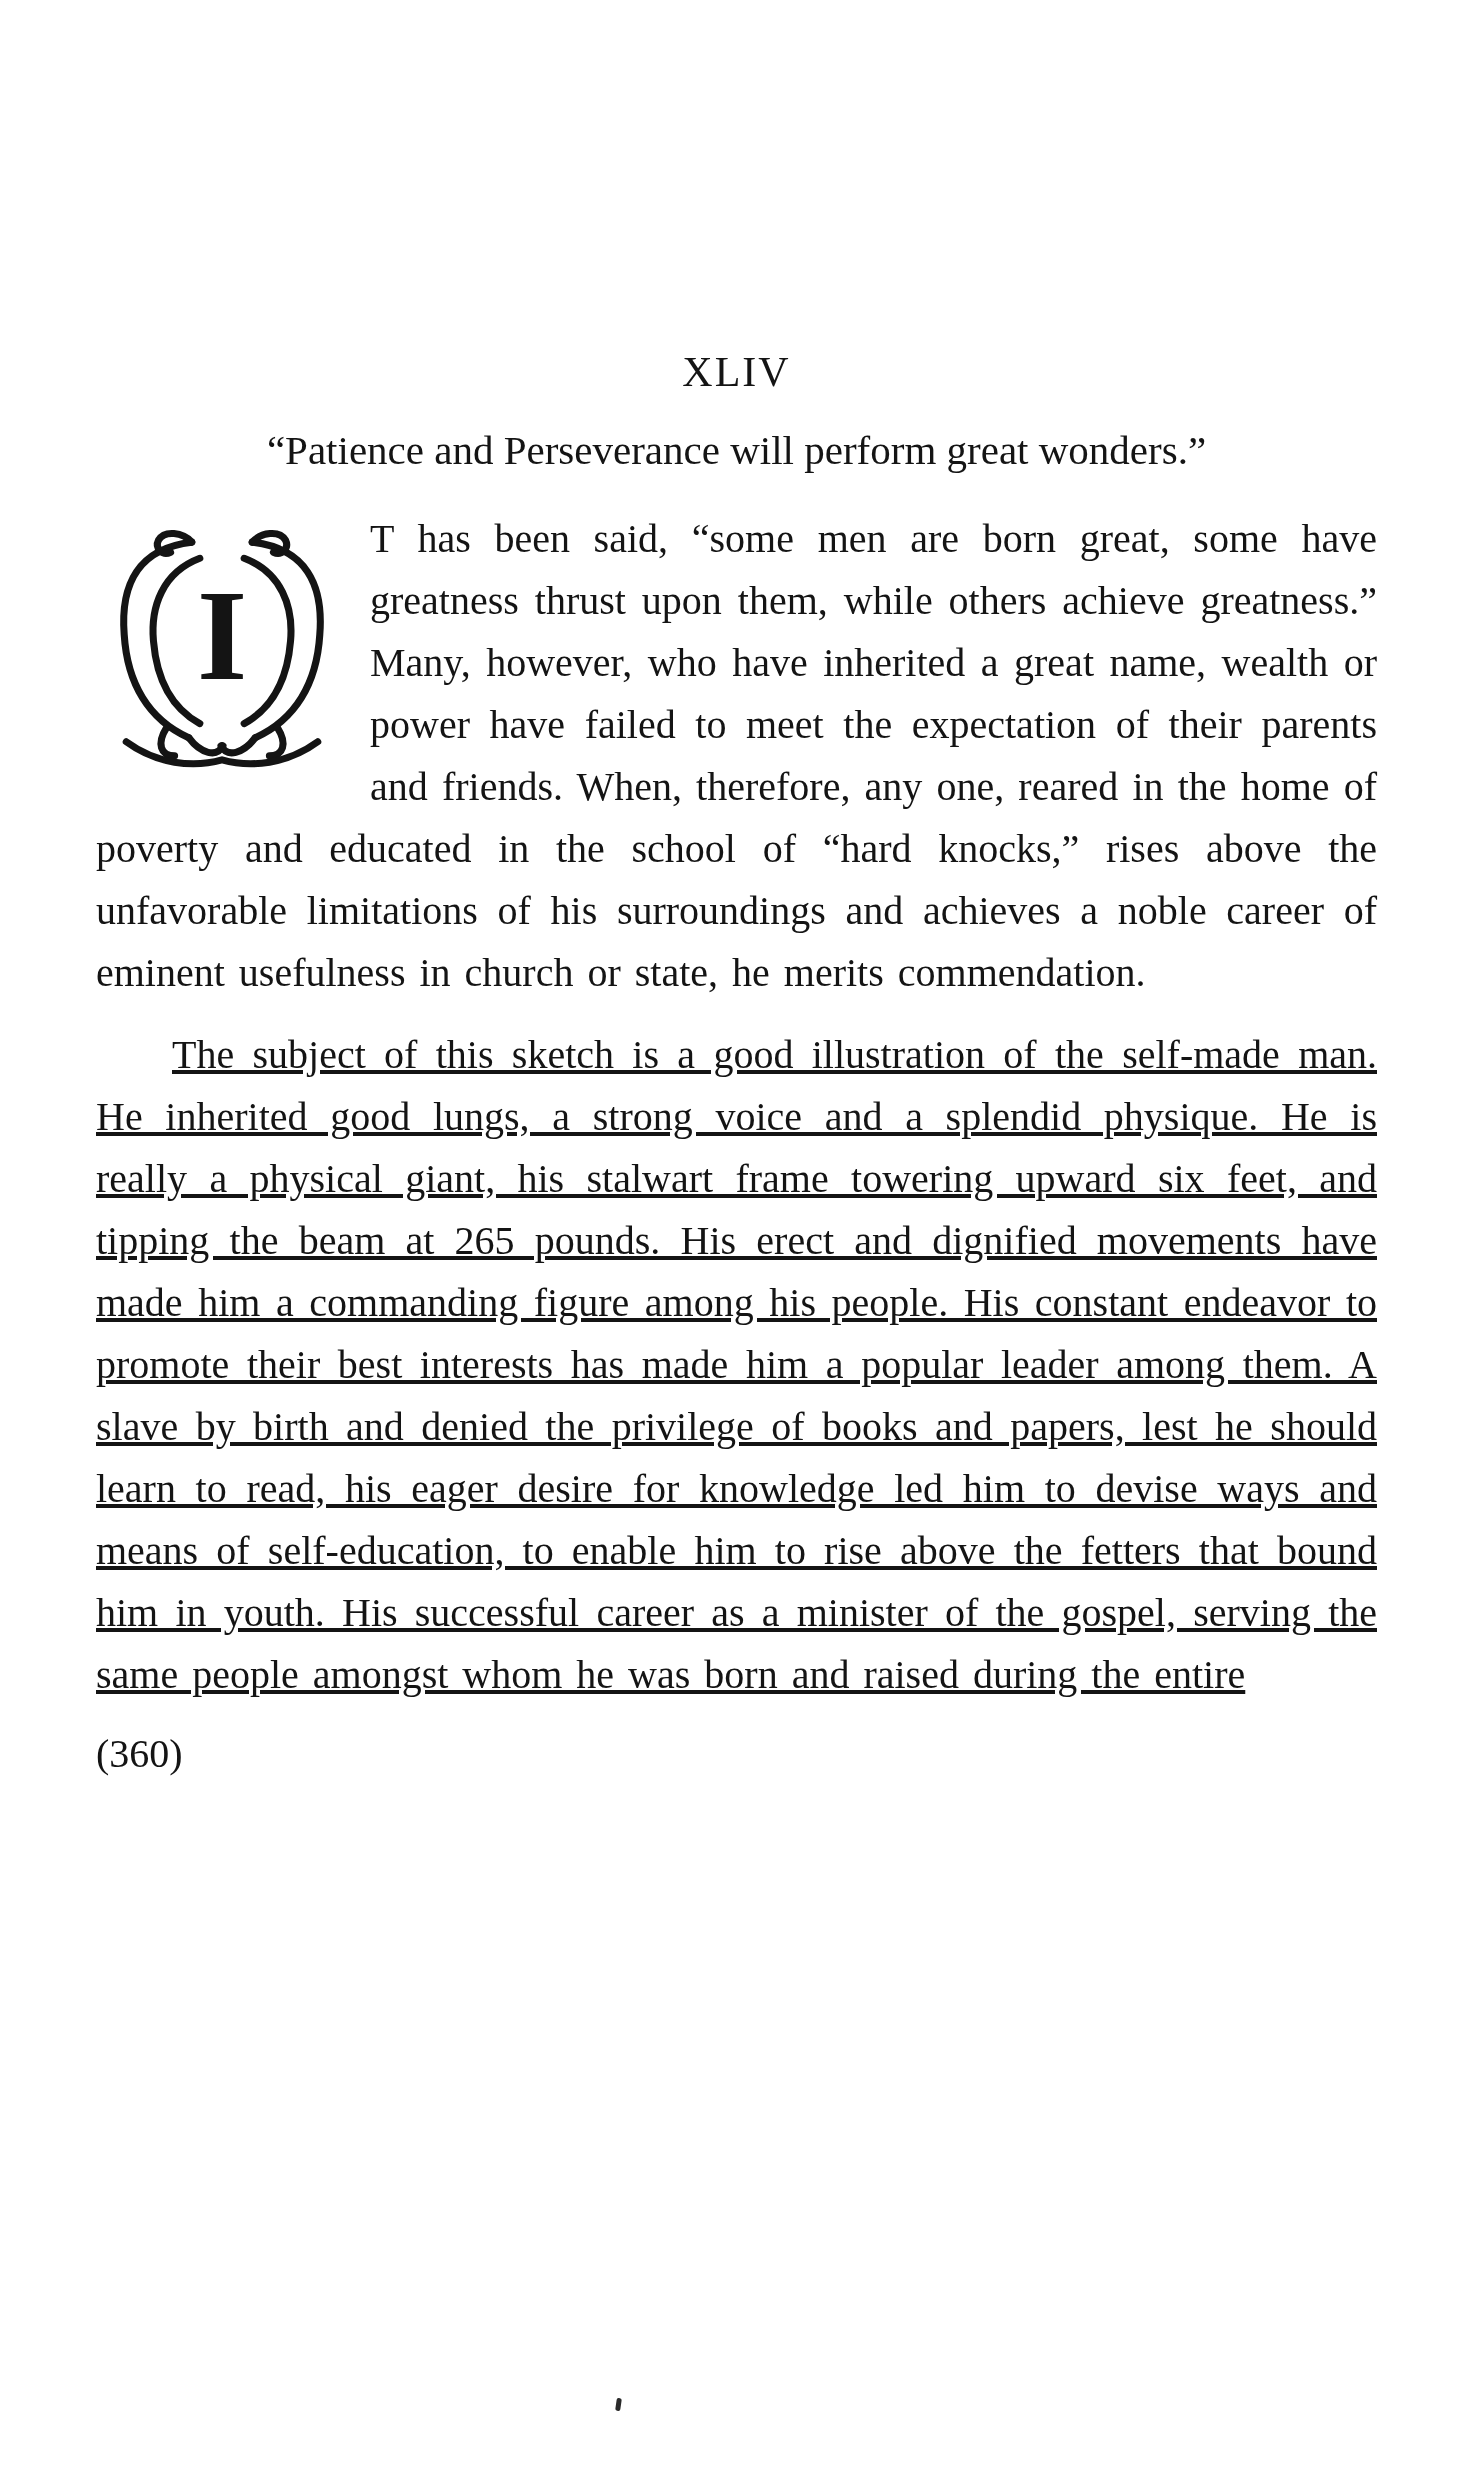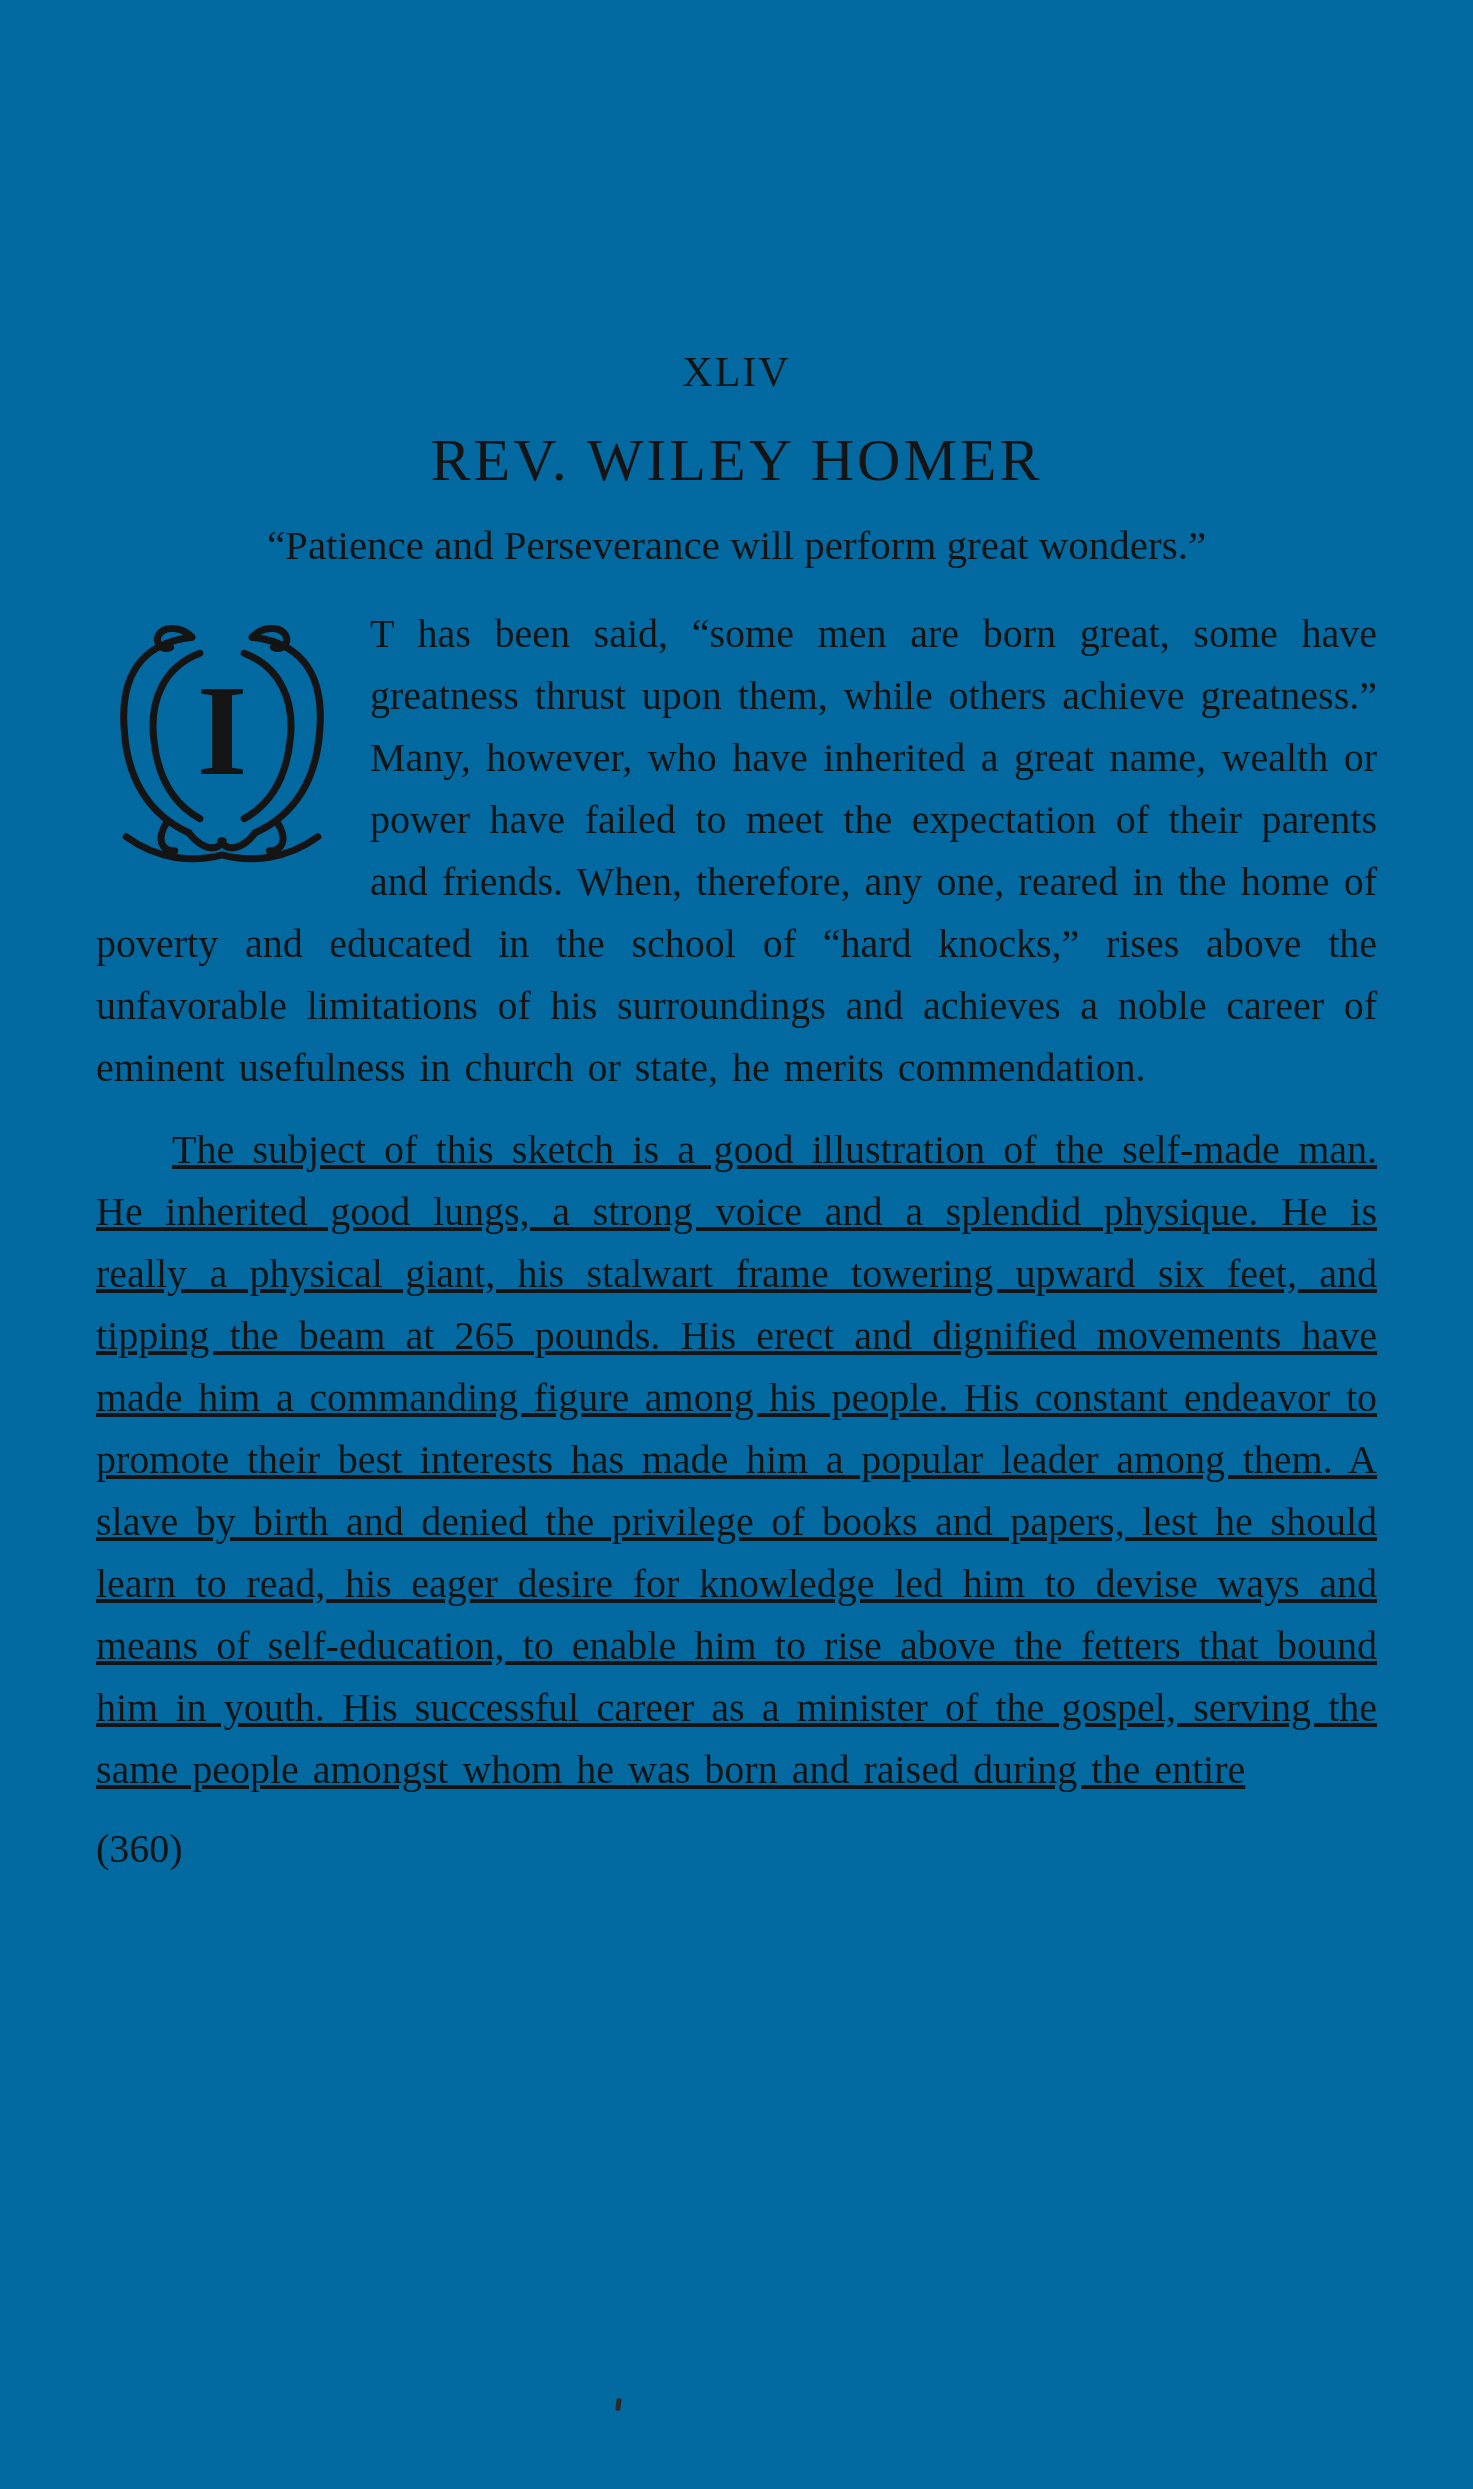--- a/index.html
+++ b/index.html
@@ -5,21 +5,21 @@
   html, body {
     margin: 0;
     padding: 0;
     background: #e8e8e8;
   }
   .page {
     position: relative;
     width: 1473px;
     height: 2489px;
     margin: 0 auto;
-    background: #0369a1;
+    background: #ffffff;
     box-sizing: border-box;
     padding: 348px 96px 0 96px;
     font-family: "Liberation Serif", "DejaVu Serif", serif;
     color: #141414;
     overflow: hidden;
   }
   .chapter-number {
     text-align: center;
     font-size: 42px;
     letter-spacing: 2px;
@@ -80,21 +80,20 @@
     transform: rotate(8deg);
   }
 </style>
 </head>
 <body>
 
 <div class="page">
 
   <div class="chapter-number">XLIV</div>
 
-  <h1 class="title">REV. WILEY HOMER</h1>
 
   <div class="epigraph">“Patience and Perseverance will perform great wonders.”</div>
 
   <div class="body-text">
 
     <p class="para">
       <span class="dropcap-wrap">
         <svg viewBox="0 0 250 240" xmlns="http://www.w3.org/2000/svg" aria-hidden="true">
           <g fill="none" stroke="#141414" stroke-width="7" stroke-linecap="round">
 

